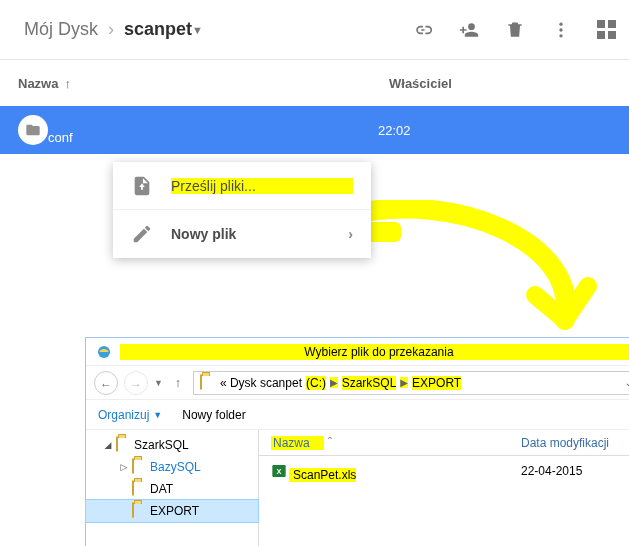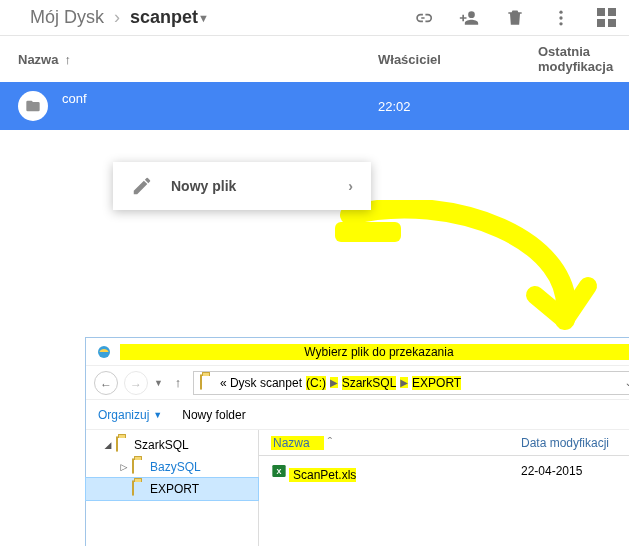--- a/index.html
+++ b/index.html
@@ -14,38 +14,38 @@
     --tree-sel-border:#99d1ff;
     --hl:yellow;
     --explorer-link:#1a7dd4;
     --sep:#dcdcdc;
   }
   *{box-sizing:border-box;font-family:Arial,Helvetica,sans-serif;}
   html,body{margin:0;padding:0;}
   body{width:629px;height:546px;overflow:hidden;background:#fff;position:relative;color:var(--gd-text);}
 
   
-  .gd-top{display:flex;align-items:center;justify-content:space-between;height:36px;border-bottom:1px solid var(--gd-border);padding:0 8px 0 30px;}
+  .gd-top{display:flex;align-items:center;justify-content:space-between;height:60px;border-bottom:1px solid var(--gd-border);padding:0 8px 0 24px;}
   .gd-path{display:flex;align-items:center;gap:10px;font-size:18px;}
   .gd-path .root{color:#757575;}
   .gd-path .sep{color:#b0b0b0;font-size:18px;}
   .gd-path .current{color:#303030;font-weight:bold;display:flex;align-items:center;justify-content:center;}
   .gd-path .dd{font-size:11px;color:#7a7a7a;}
   .gd-actions{display:flex;align-items:center;gap:26px;padding-right:4px;}
   .gd-actions svg, .gd-actions .gridicon{width:20px;height:20px;fill:#757575;}
   .gridicon{display:grid;grid-template-columns:8px 8px;grid-template-rows:8px 8px;gap:3px;}
   .gridicon span{background:#757575;}
 
   .gd-headers{display:flex;align-items:center;height:46px;padding:0 18px;font-size:13px;color:#606060;font-weight:bold;}
   .gd-headers .h-name{flex:0 0 360px;display:flex;align-items:center;gap:6px;}
-  .gd-headers .h-owner{flex:0 0 160px;}
+  .gd-headers .h-owner{flex:0 0 160px;margin-left:11px;}
   .gd-headers .h-mod{flex:1;}
 
   .gd-row{display:flex;align-items:center;height:48px;background:var(--gd-sel);color:var(--gd-sel-text);padding:0 18px;font-size:13px;}
-  .gd-row .c-name{flex:0 0 360px;display:flex;align-items:flex-start;gap:14px;}
+  .gd-row .c-name{flex:0 0 360px;display:flex;align-items:flex-end;}
   .gd-row .folder-badge{width:30px;height:30px;border-radius:50%;background:#fff;display:flex;align-items:center;justify-content:center;}
   .gd-row .folder-badge svg{width:16px;height:16px;fill:#8f8f8f;}
   .gd-row .c-owner{flex:0 0 160px;}
   .gd-row .c-mod{flex:1;text-align:left;}
 
   
   .gd-menu{position:absolute;left:113px;top:162px;width:258px;background:#fff;box-shadow:0 2px 10px rgba(0,0,0,.25);z-index:5;}
   .gd-menu-item{display:flex;align-items:center;height:48px;padding:0 18px;gap:18px;color:#4c4c4c;font-size:14px;border-bottom:1px solid #efefef;}
   .gd-menu-item:last-child{border-bottom:none;font-weight:bold;}
   .gd-menu-item .mi-icon{width:22px;height:22px;color:#8a8a8a;}
@@ -129,36 +129,41 @@
       </div>
   </div>
 </div>
 
 <div class="gd-headers">
   <div class="h-name">
     <span>Nazwa</span>
     <span>↑</span>
   </div>
   <div class="h-owner">Właściciel</div>
-  <div class="h-mod">Ostatnia modyfikacja</div>
 </div>
 
 <div class="gd-row">
   <div class="c-name">
     <span class="folder-badge">
       <svg viewBox="0 0 24 24">
           <path d="M10 4l2 2h8a2 2 0 0 1 2 2v10a2 2 0 0 1-2 2H4a2 2 0 0 1-2-2V6a2 2 0 0 1 2-2h6z"></path>
         </svg>
     </span>
     <span>conf</span>
   </div>
   <div class="c-mod">22:02</div>
 </div>
 
 <div class="gd-menu">
+  <div class="gd-menu-item hl">
+    <svg class="mi-icon" viewBox="0 0 24 24" fill="currentColor">
+        <path d="M14 2H6a2 2 0 0 0-2 2v16a2 2 0 0 0 2 2h12a2 2 0 0 0 2-2V8l-6-6zm-1 14h-2v-3H9l3-4 3 4h-2v3zM13 9V3.5L18.5 9H13z"></path>
+      </svg>
+    <span class="mi-label">Prześlij pliki...</span>
+  </div>
   <div class="gd-menu-item">
     <svg class="mi-icon" viewBox="0 0 24 24" fill="currentColor">
         <path d="M3 17.25V21h3.75L17.81 9.94l-3.75-3.75L3 17.25zM20.71 7.04a1 1 0 0 0 0-1.41l-2.34-2.34a1 1 0 0 0-1.41 0l-1.83 1.83 3.75 3.75 1.83-1.83z"></path>
       </svg>
     <span class="mi-label">Nowy plik</span>
     <span class="mi-chev">›</span>
   </div>
 </div>
 
 <div class="hl-blob" style="left:335px;top:222px;width:66px;height:20px;border-radius:6px;"></div>
@@ -206,20 +211,25 @@
       <div class="tree-row" style="padding-left:16px">
         <span class="tri">◢</span>
         <span class="fi"><span class="folder-ico"></span></span>
         <span class="lbl">SzarkSQL</span>
       </div>
       <div class="tree-row" style="padding-left:32px">
         <span class="tri">▷</span>
         <span class="fi"><span class="folder-ico"></span></span>
         <span class="lbl link">BazySQL</span>
       </div>
+      <div class="tree-row" style="padding-left:32px">
+        <span class="tri" style="visibility:hidden">▷</span>
+        <span class="fi"><span class="folder-ico"></span></span>
+        <span class="lbl">DAT</span>
+      </div>
       <div class="tree-row sel" style="padding-left:32px">
         <span class="tri" style="visibility:hidden">▷</span>
         <span class="fi"><span class="folder-ico"></span></span>
         <span class="lbl">EXPORT</span>
       </div>
     </div>
 
     <div class="win-list">
       <div class="list-head">
         <span class="h-name">

